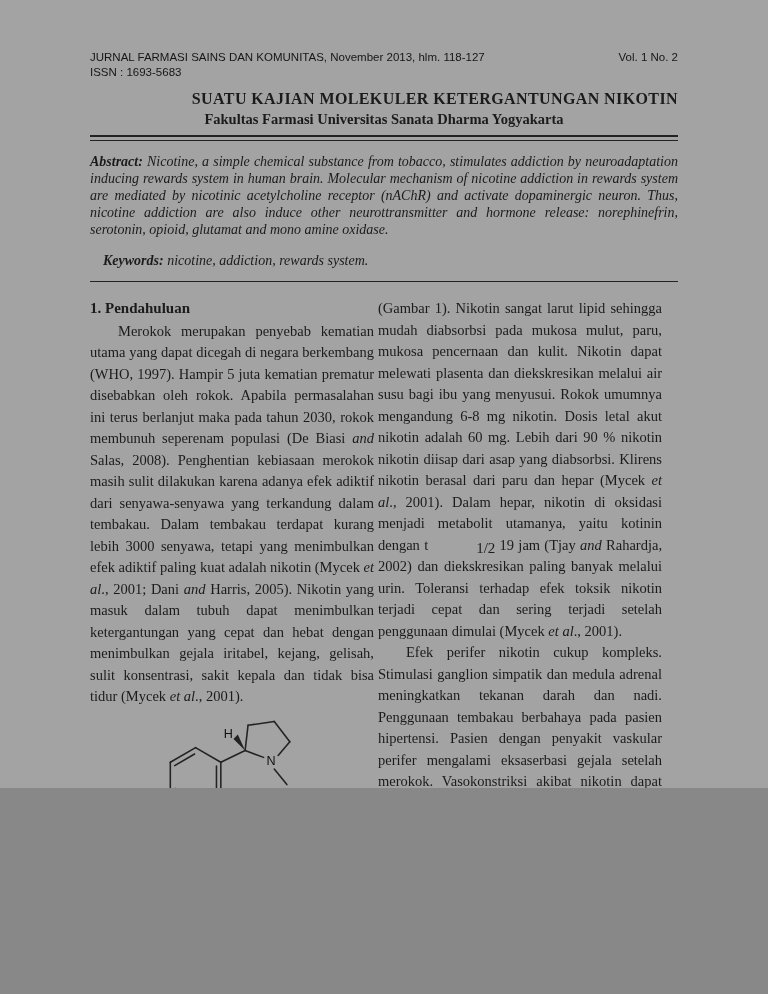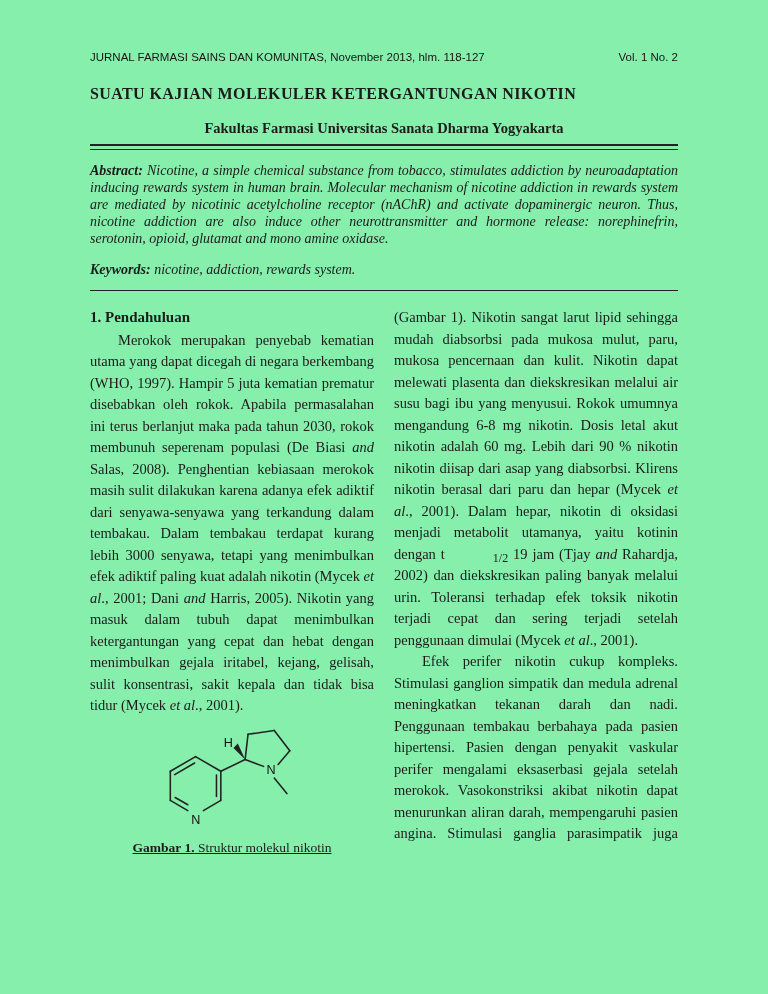--- a/index.html
+++ b/index.html
@@ -1,78 +1,79 @@
 <!DOCTYPE html>
 <html><head>
 <meta charset="utf-8">
 <style>
   html,body{margin:0;padding:0;background:#888;}
   .page{
     position:relative;
-    width:768px;height:994px;
+    width:768px;height:788px;
     margin:0 auto;
-    background:#86efac;
+    background:#a3a3a3;
     color:#1b1b1b;
     box-sizing:border-box;
     padding:50px 90px 4px 90px;
     font-family:"Liberation Serif","DejaVu Serif",serif;
     overflow:hidden;
   }
   
   .jheader{
     display:flex;justify-content:space-between;align-items:flex-start;
     font-family:"Liberation Sans","DejaVu Sans",sans-serif;
     font-size:11.5px;line-height:15px;color:#161616;
   }
   
   .title{
-    margin-top:20px;text-align:left;
+    margin-top:10px;text-align:right;
     font-size:16px;font-weight:bold;letter-spacing:.4px;
   }
   .author{margin-top:10px;text-align:center;font-size:15px;letter-spacing:.3px;}
-  .affiliation{margin-top:17px;text-align:center;font-size:14.5px;font-weight:bold;}
+  .affiliation{margin-top:3px;text-align:center;font-size:14.5px;font-weight:bold;}
   
   .rule-double{
     margin-top:7px;height:3px;
     border-top:2.5px solid #222;border-bottom:1px solid #222;
   }
   .rule-single{margin-top:12px;border-top:1.5px solid #222;height:0;}
   
   .abstract{
     margin:12px 0 0 0;
     font-style:italic;font-size:14px;line-height:17px;
     text-align:justify;
   }
   .abstract b{font-style:italic;}
-  .keywords{margin:14px 0 0 0;font-style:italic;font-size:14px;line-height:17px;}
+  .keywords{margin:14px 0 0 13px;font-style:italic;font-size:14px;line-height:17px;}
   
-  .columns{display:flex;gap:20px;margin-top:16px;}
+  .columns{display:flex;gap:4px;margin-top:16px;}
   .col{width:284px;font-size:14.5px;line-height:21.5px;text-align:justify;}
   .col h2{margin:0 0 1px 0;font-size:15px;line-height:21.5px;font-weight:bold;text-align:left;}
   .col p{margin:0;}
   .col p.indent{text-indent:28px;font-family:Liberation Serif, serif;}
   .col p.justify-last{text-align-last:justify;}
-  sub{font-size:12px;line-height:0;margin-left:48px;}
+  sub{font-size:15px;line-height:0;margin-left:48px;}
   
   figure{margin:10px 0 0 0;text-align:center;}
   figure svg{display:inline-block;}
   .struct-line{stroke:#222;stroke-width:1.6;fill:none;stroke-linecap:round;}
   .struct-atom{font-family:"Liberation Sans","DejaVu Sans",sans-serif;font-size:13px;fill:#111;}
   figcaption{
     margin-top:2px;font-size:13.5px;line-height:17px;text-align:center;font-style:normal;text-decoration:underline;
   }
 </style>
 </head>
 <body>
 
 <div class="page">
 
   <div class="jheader">
     <div>
       <div>JURNAL FARMASI SAINS DAN KOMUNITAS, November 2013, hlm. 118-127</div>
+      <div>ISSN : 1693-5683</div>
     </div>
     <div>Vol. 1 No. 2</div>
   </div>
 
   <div class="title">SUATU KAJIAN MOLEKULER KETERGANTUNGAN NIKOTIN</div>
   <div class="affiliation">Fakultas Farmasi Universitas Sanata Dharma Yogyakarta</div>
 
   <div class="rule-double"></div>
 
   <p class="abstract"><b>Abstract:</b> <span>Nicotine, a simple chemical substance from tobacco,  stimulates addiction by neuroadaptation inducing rewards system in human brain. Molecular mechanism of nicotine addiction in rewards system are mediated by nicotinic acetylcholine receptor (nAChR) and activate dopaminergic neuron. Thus, nicotine addiction are also induce other neurottransmitter and hormone release: norephinefrin, serotonin, opioid, glutamat and mono amine oxidase.</span></p>

